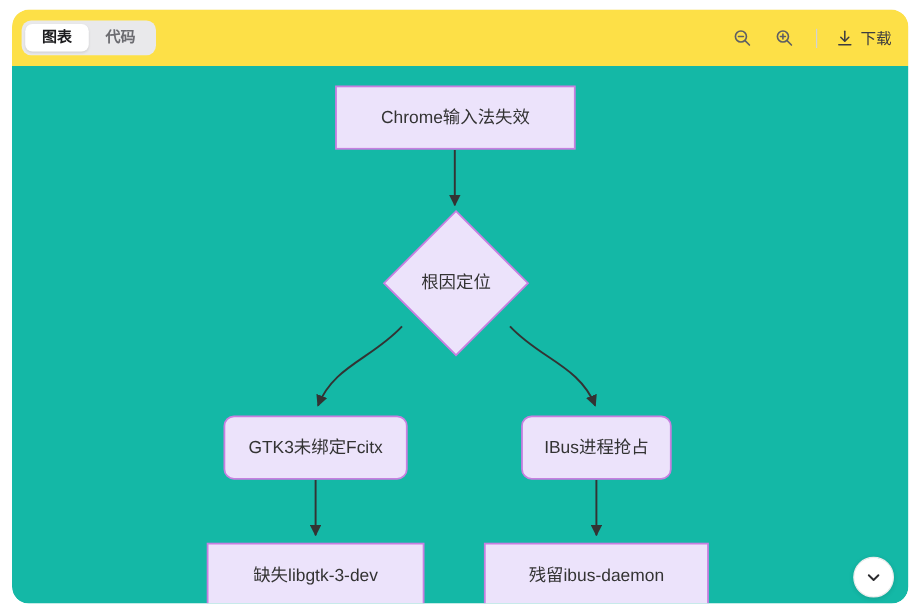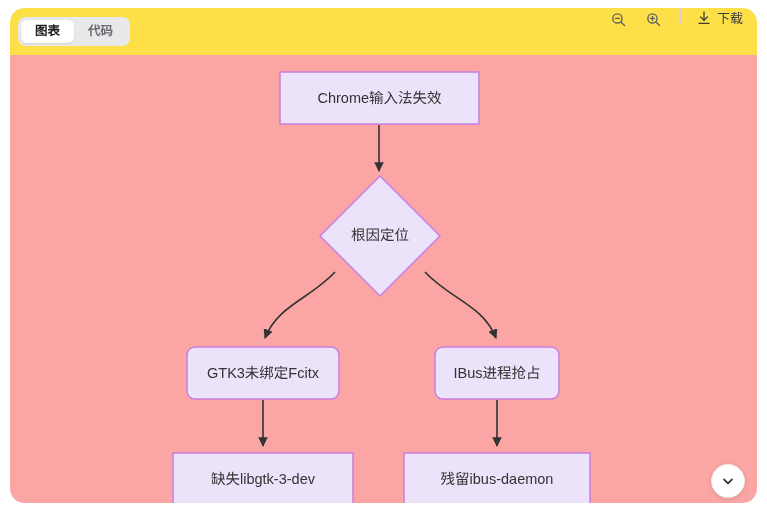--- a/index.html
+++ b/index.html
@@ -79,21 +79,21 @@
     font-weight: 700;
     box-shadow: 0 1px 2px rgba(0,0,0,0.10);
   }
 
   .toolbar-right {
     position: absolute;
     right: 14px;
     top: 0;
     height: 47px;
     display: flex;
-    align-items: flex-start;
+    align-items: center;
     gap: 13px;
   }
 
   .tool-btn {
     width: 22px;
     height: 22px;
     display: flex;
     align-items: center;
     justify-content: center;
     cursor: pointer;
@@ -117,21 +117,21 @@
     white-space: nowrap;
   }
 
   
   .canvas {
     position: absolute;
     left: 0;
     top: 47px;
     width: 747px;
     height: 448px;
-    background: #fca5a5;
+    background: #14b8a6;
     border-bottom-left-radius: 14px;
     border-bottom-right-radius: 14px;
     overflow: hidden;
   }
 
   .diagram-svg {
     position: absolute;
     left: 0;
     top: 0;
   }

